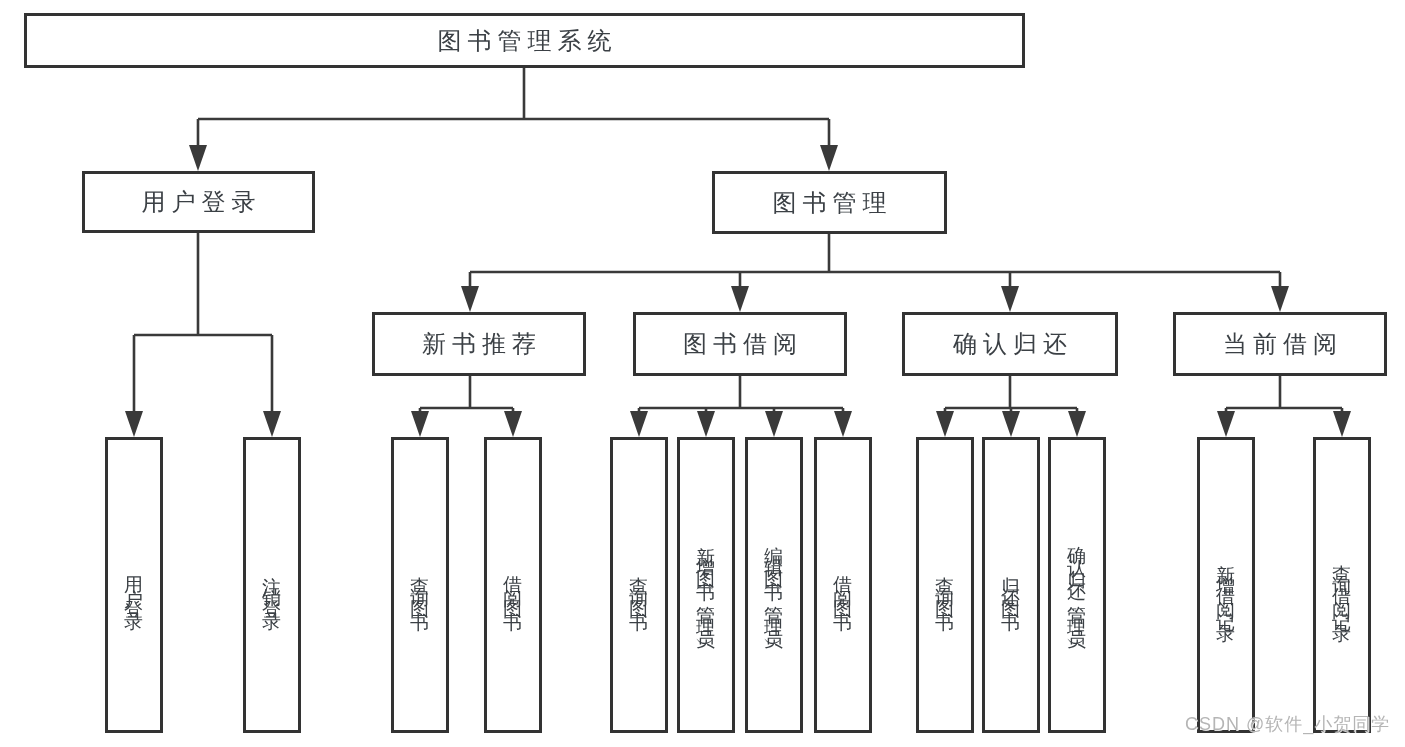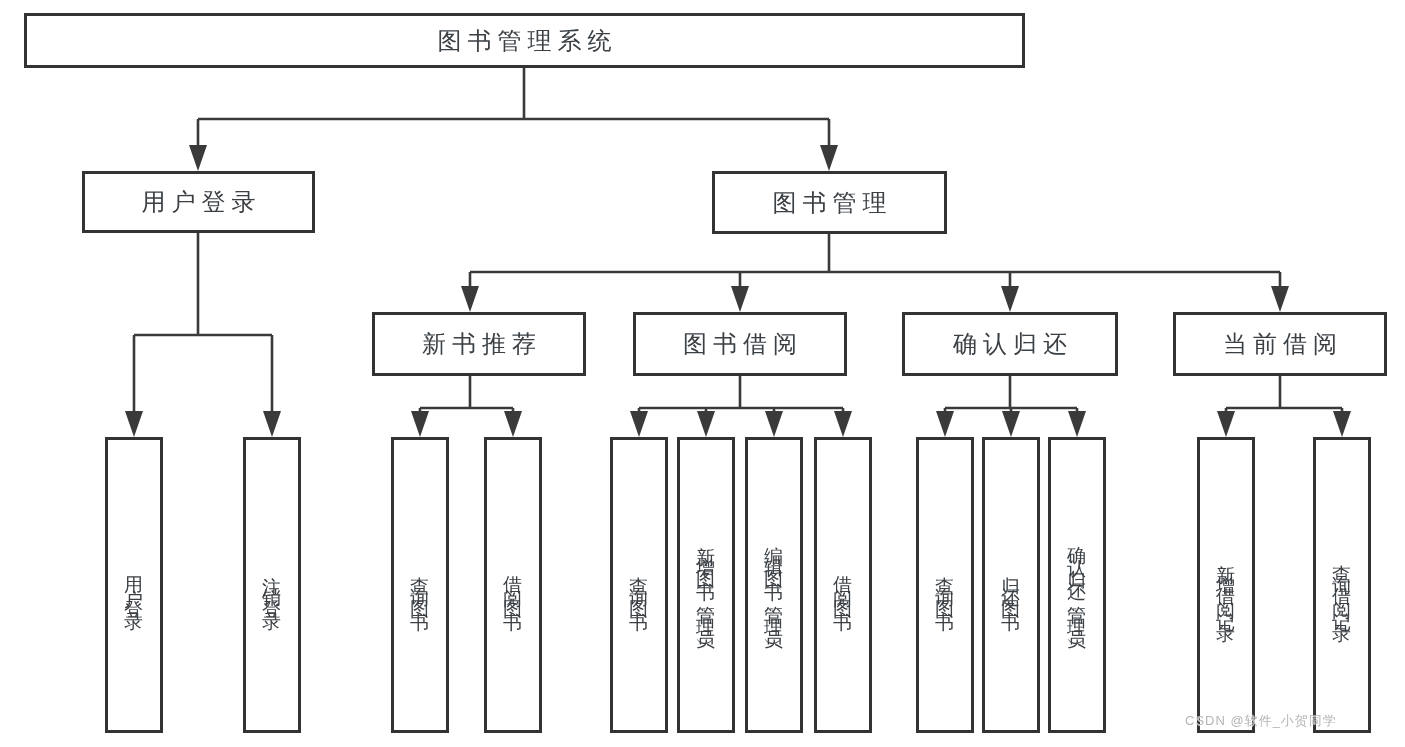--- a/index.html
+++ b/index.html
@@ -51,21 +51,21 @@
     writing-mode:vertical-rl;
     text-orientation:mixed;
     font-size:19px;
     letter-spacing:12px;
     line-height:1;
     white-space:nowrap;
   }
   .watermark{
     position:absolute;
     left:1185px;top:712px;
-    font-size:13px;
+    font-size:18px;
     letter-spacing:1px;
     color:var(--wm-color);
     text-shadow:1px 1px 0 rgba(255,255,255,0.85);
     z-index:5;
     white-space:nowrap;
   }
 </style>
 </head>
 <body>
 

